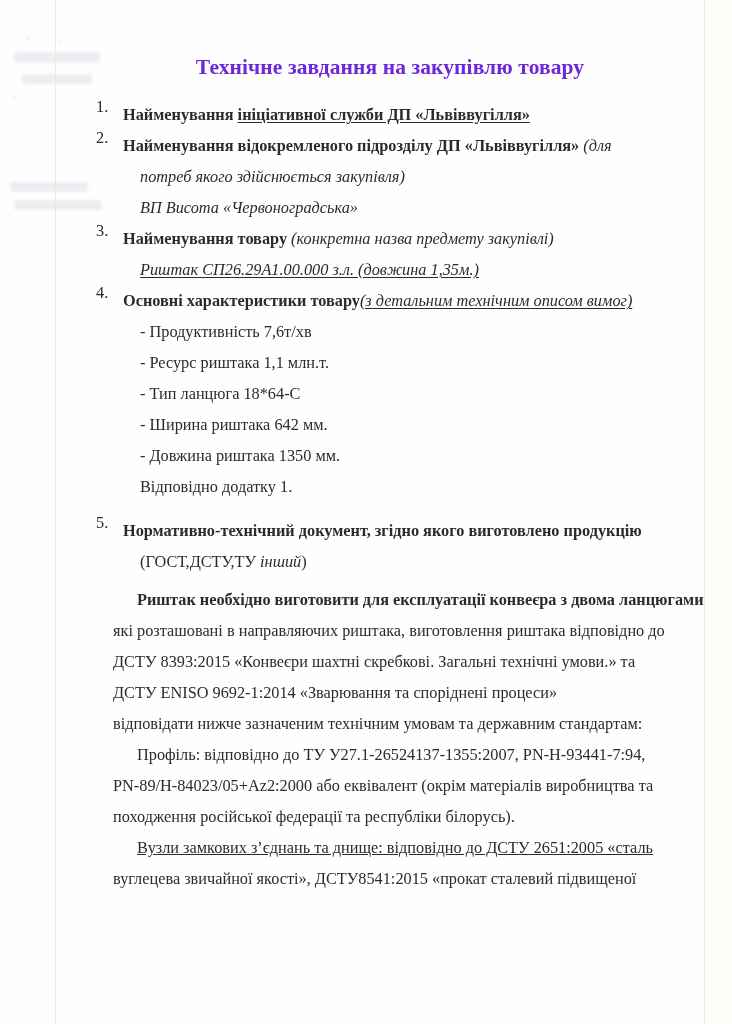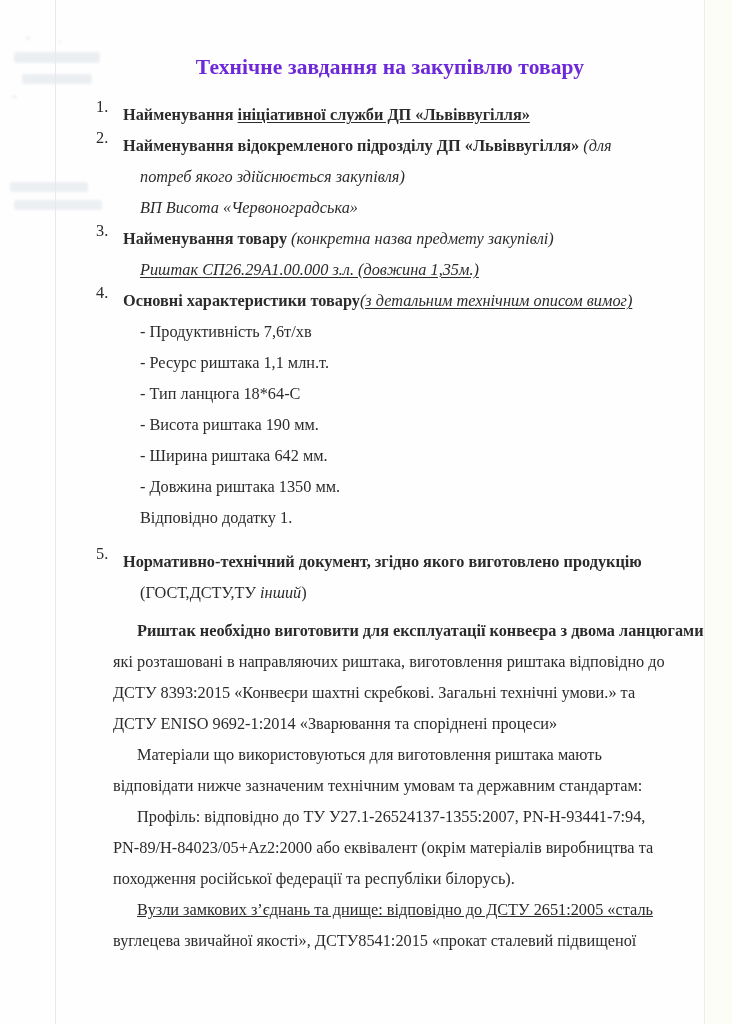--- a/index.html
+++ b/index.html
@@ -161,21 +161,20 @@
       </li>
 
       <li>
         <span class="li-num">4.</span>
         <span class="ln"><b class="hd">Основні характеристики товару</b><span class="uli">(з детальним технічним описом вимог)</span></span>
 
         <div class="spec-lines">
           <span class="ln">- Продуктивність 7,6т/хв</span>
           <span class="ln">- Ресурс риштака 1,1 млн.т.</span>
           <span class="ln">- Тип ланцюга 18*64-С</span>
-          <span class="ln">- Висота риштака 190 мм.</span>
           <span class="ln">- Ширина риштака 642 мм.</span>
           <span class="ln">- Довжина риштака 1350 мм.</span>
           <span class="ln">Відповідно додатку 1.</span>
         </div>
       </li>
 
       <div class="gap-md"></div>
 
       <li>
         <span class="li-num">5.</span>
@@ -188,21 +187,20 @@
     <div class="gap-sm"></div>
 
     <p class="para no-indent">
       <span class="ln" style="padding-left:24px;font-weight:bold;">Риштак необхідно виготовити для експлуатації конвеєра з двома ланцюгами</span>
       <span class="ln">які розташовані в направляючих риштака, виготовлення риштака  відповідно до</span>
       <span class="ln">ДСТУ  8393:2015  «Конвеєри  шахтні  скребкові.  Загальні  технічні  умови.»  та</span>
       <span class="ln">ДСТУ ENISO 9692-1:2014 «Зварювання та споріднені процеси»</span>
     </p>
 
     <p class="para no-indent">
-      <span class="ln" style="padding-left:24px;">Матеріали  що  використовуються  для  виготовлення  риштака  мають</span>
       <span class="ln">відповідати нижче зазначеним технічним умовам та державним стандартам:</span>
     </p>
 
     <p class="para no-indent">
       <span class="ln" style="padding-left:24px;">Профіль:  відповідно  до  ТУ  У27.1-26524137-1355:2007,  PN-H-93441-7:94,</span>
       <span class="ln">PN-89/H-84023/05+Az2:2000 або еквівалент (окрім матеріалів виробництва та</span>
       <span class="ln">походження російської федерації  та республіки білорусь).</span>
     </p>
 
     <p class="para no-indent">

